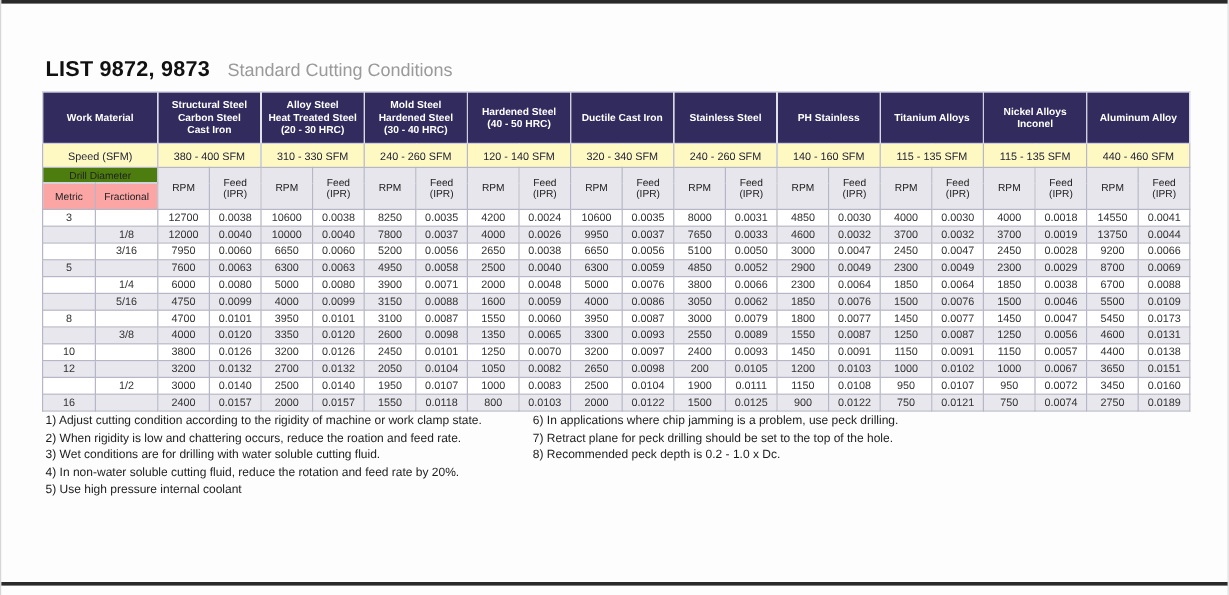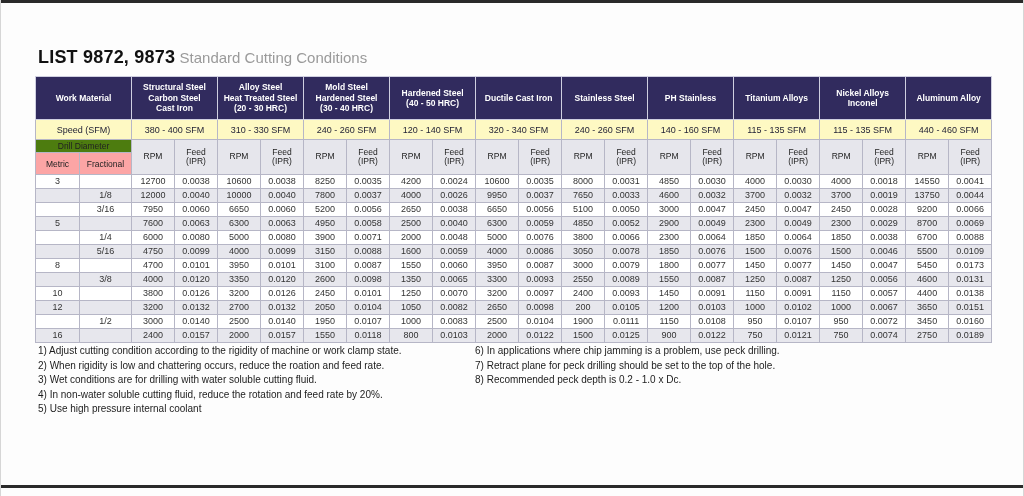--- a/index.html
+++ b/index.html
@@ -7,21 +7,21 @@
     position:relative; width:1024px; height:496px; overflow:hidden;
     background:#fdfdfd; font-family:"Liberation Sans", sans-serif;
     border-left:1px solid #d6d6d6; border-right:1px solid #d6d6d6; box-sizing:border-box;
   }
   .frame-bar { position:absolute; left:0; width:1024px; height:3px; background:#2a2a2a; }
   .frame-bar.top { top:0; }
   .frame-bar.bottom { top:485px; }
 
   #title { position:absolute; left:37px; top:47px; white-space:nowrap; }
   #title .t-bold { font-size:18px; font-weight:bold; color:#111111; letter-spacing:0.2px; }
-  #title .t-sub  { font-size:15px; color:#9a9a9a; margin-left:0; }
+  #title .t-sub  { font-size:15px; color:#9a9a9a; margin-left:10px; }
 
   #tablewrap { position:absolute; left:34px; top:76px; }
   table { border-collapse:collapse; table-layout:fixed; width:956px; }
   th, td {
     border:1px solid #b6b6c6; text-align:center; vertical-align:middle;
     padding:0; overflow:hidden; white-space:nowrap;
   }
   th.navy {
     background:#312b5e; color:#ffffff; font-size:8.5px; font-weight:bold;
     line-height:10.5px; height:42px; border-color:#cfcfe0;
@@ -31,21 +31,21 @@
   td.sub-label { height:21px; font-size:8.5px; color:#222; background:#fca5a5; }
   th.rpmfeed {
     background:#e6e6ec; color:#222; font-size:8.5px; font-weight:normal; line-height:9.5px;
   }
   tbody td { height:13px; font-size:9px; line-height:13px; color:#333333; background:#ffffff; }
   tbody tr:nth-child(even) td { background:#e7e7ed; }
 
   .footcol { position:absolute; top:344px; font-size:10px; color:#1c1c1c; }
   .footcol div { line-height:14.6px; white-space:nowrap; }
   #foot-left  { left:37px; }
-  #foot-right { left:443px;margin-left:31px; }
+  #foot-right { left:443px; }
 </style>
 </head>
 <body>
 
 <div id="page">
   <div class="frame-bar top"></div>
   <div class="frame-bar bottom"></div>
 
   <div id="title">
     <span class="t-bold">LIST 9872, 9873</span>
@@ -261,21 +261,21 @@
             <td>0.0099</td>
             <td>4000</td>
             <td>0.0099</td>
             <td>3150</td>
             <td>0.0088</td>
             <td>1600</td>
             <td>0.0059</td>
             <td>4000</td>
             <td>0.0086</td>
             <td>3050</td>
-            <td>0.0078</td>
+            <td>0.0062</td>
             <td>1850</td>
             <td>0.0076</td>
             <td>1500</td>
             <td>0.0076</td>
             <td>1500</td>
             <td>0.0046</td>
             <td>5500</td>
             <td>0.0109</td>
           </tr>
           <tr>

